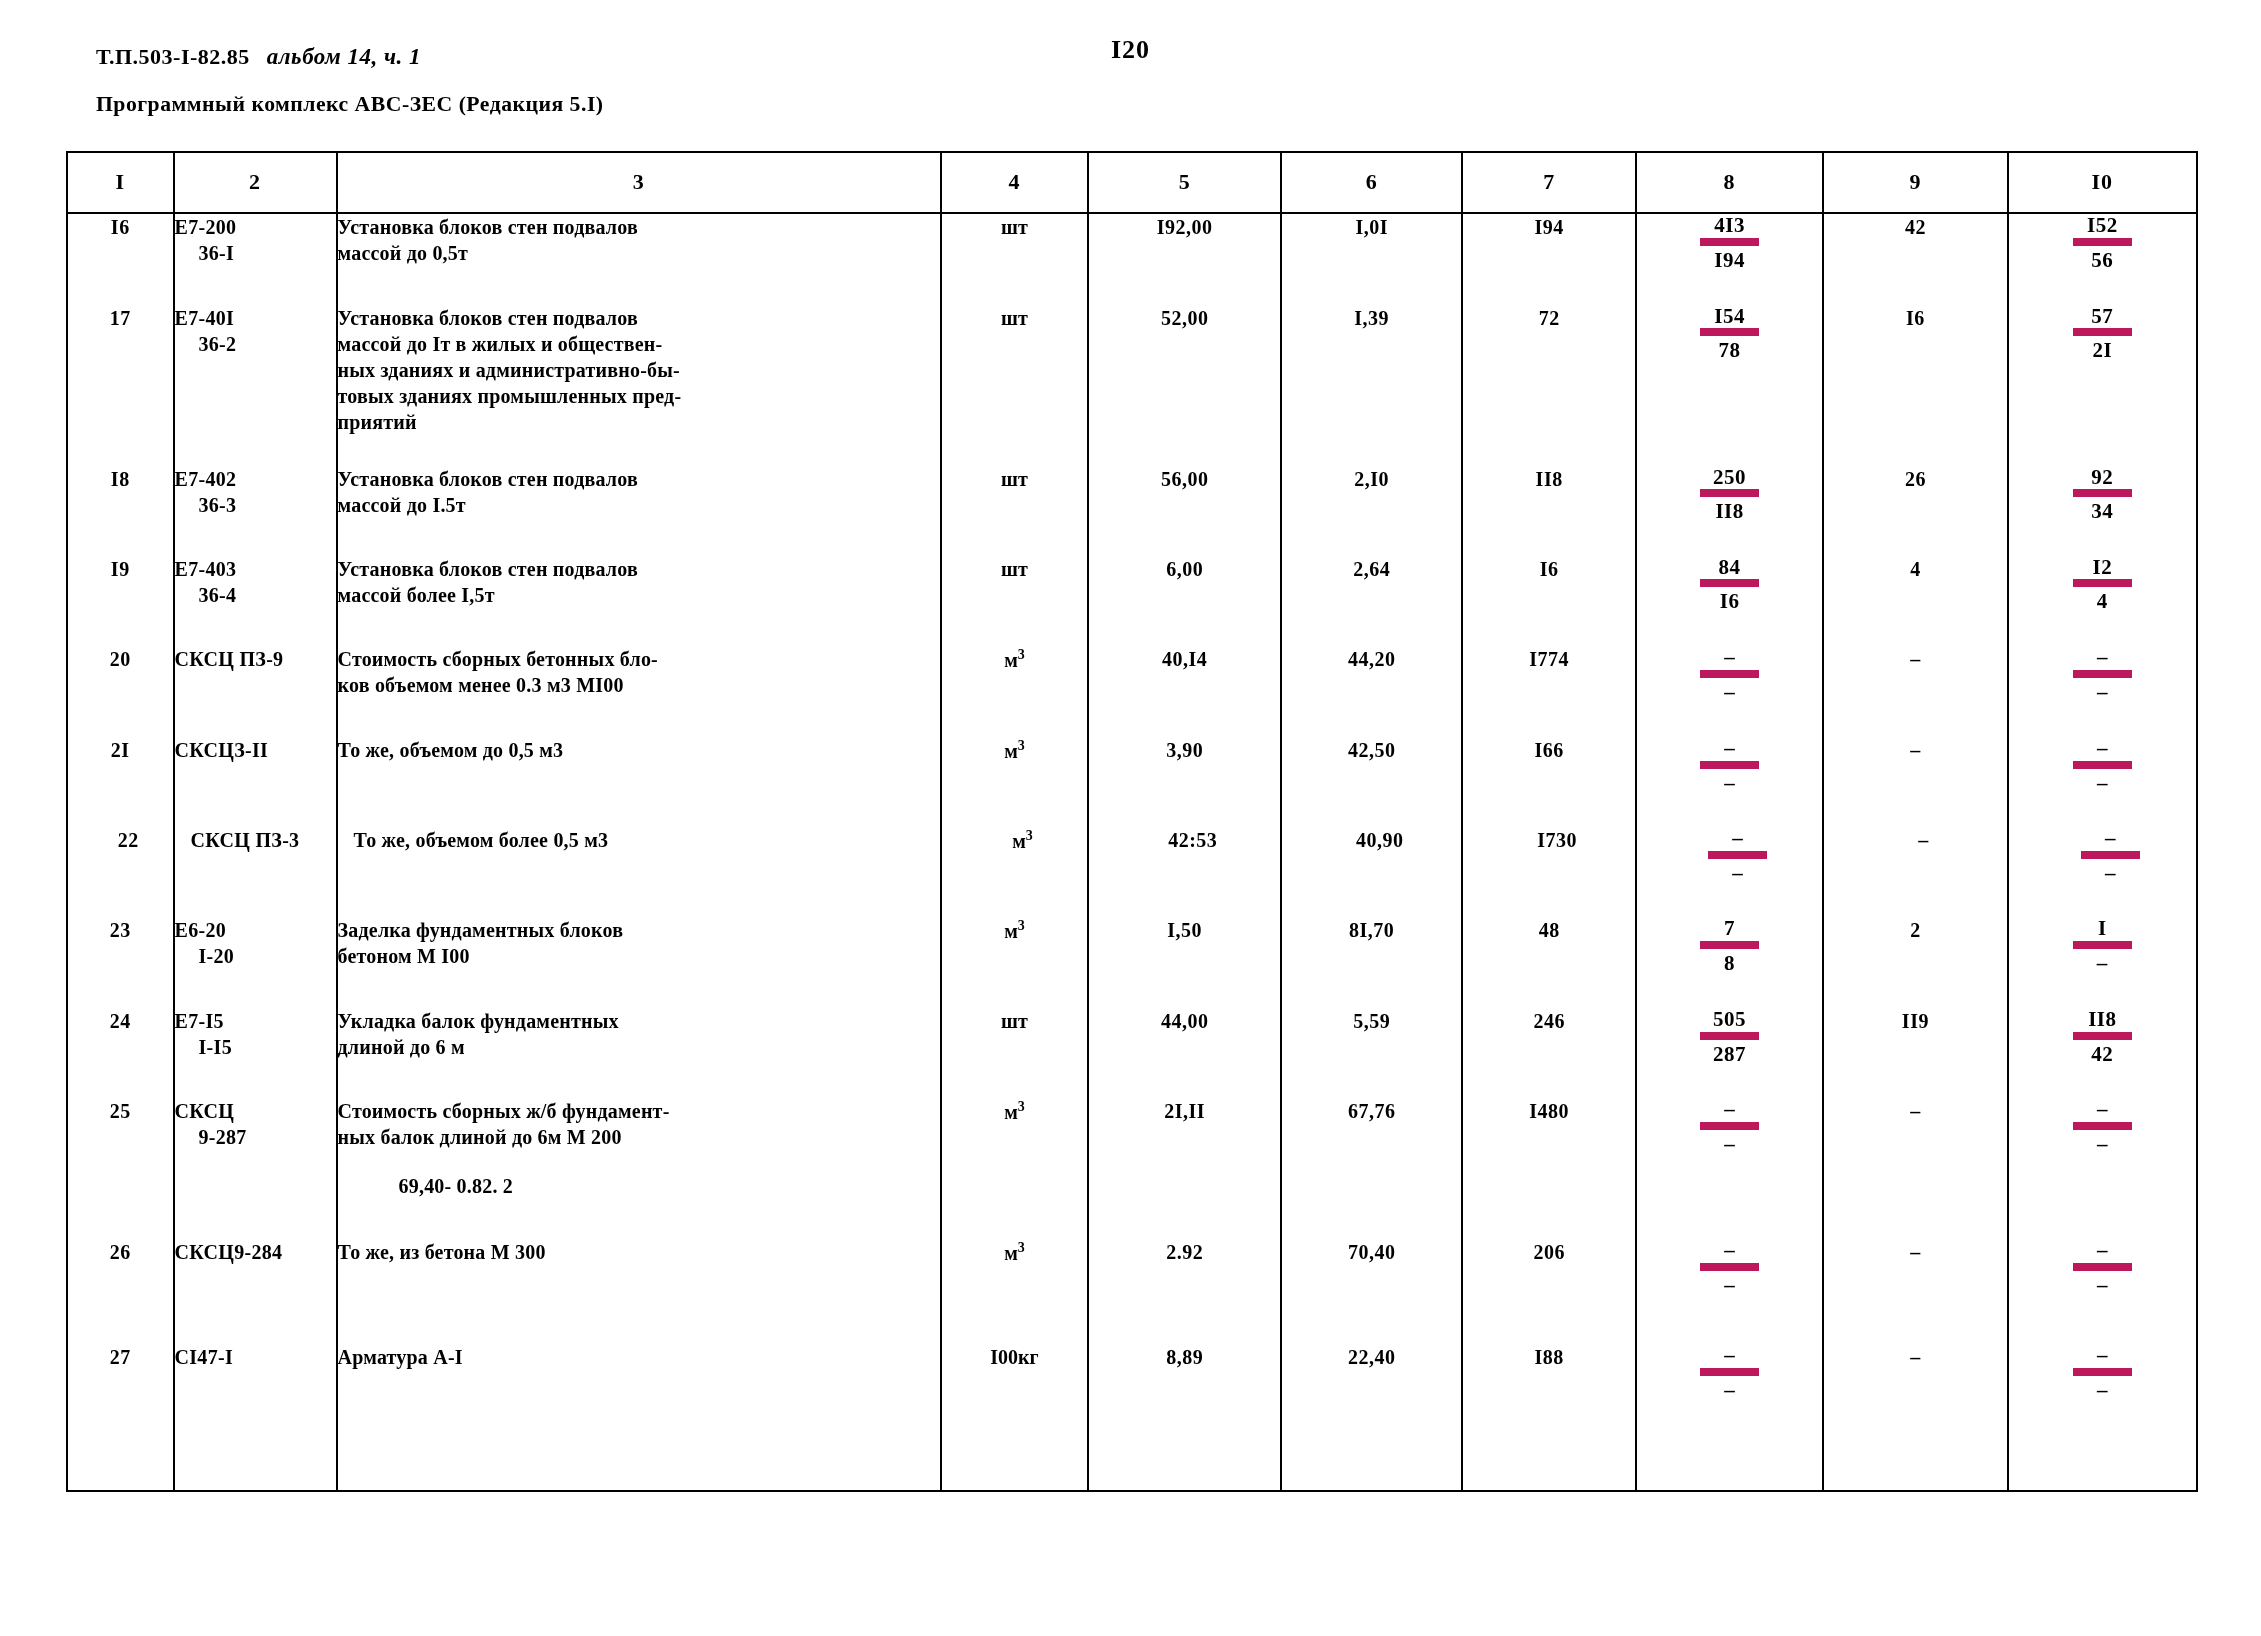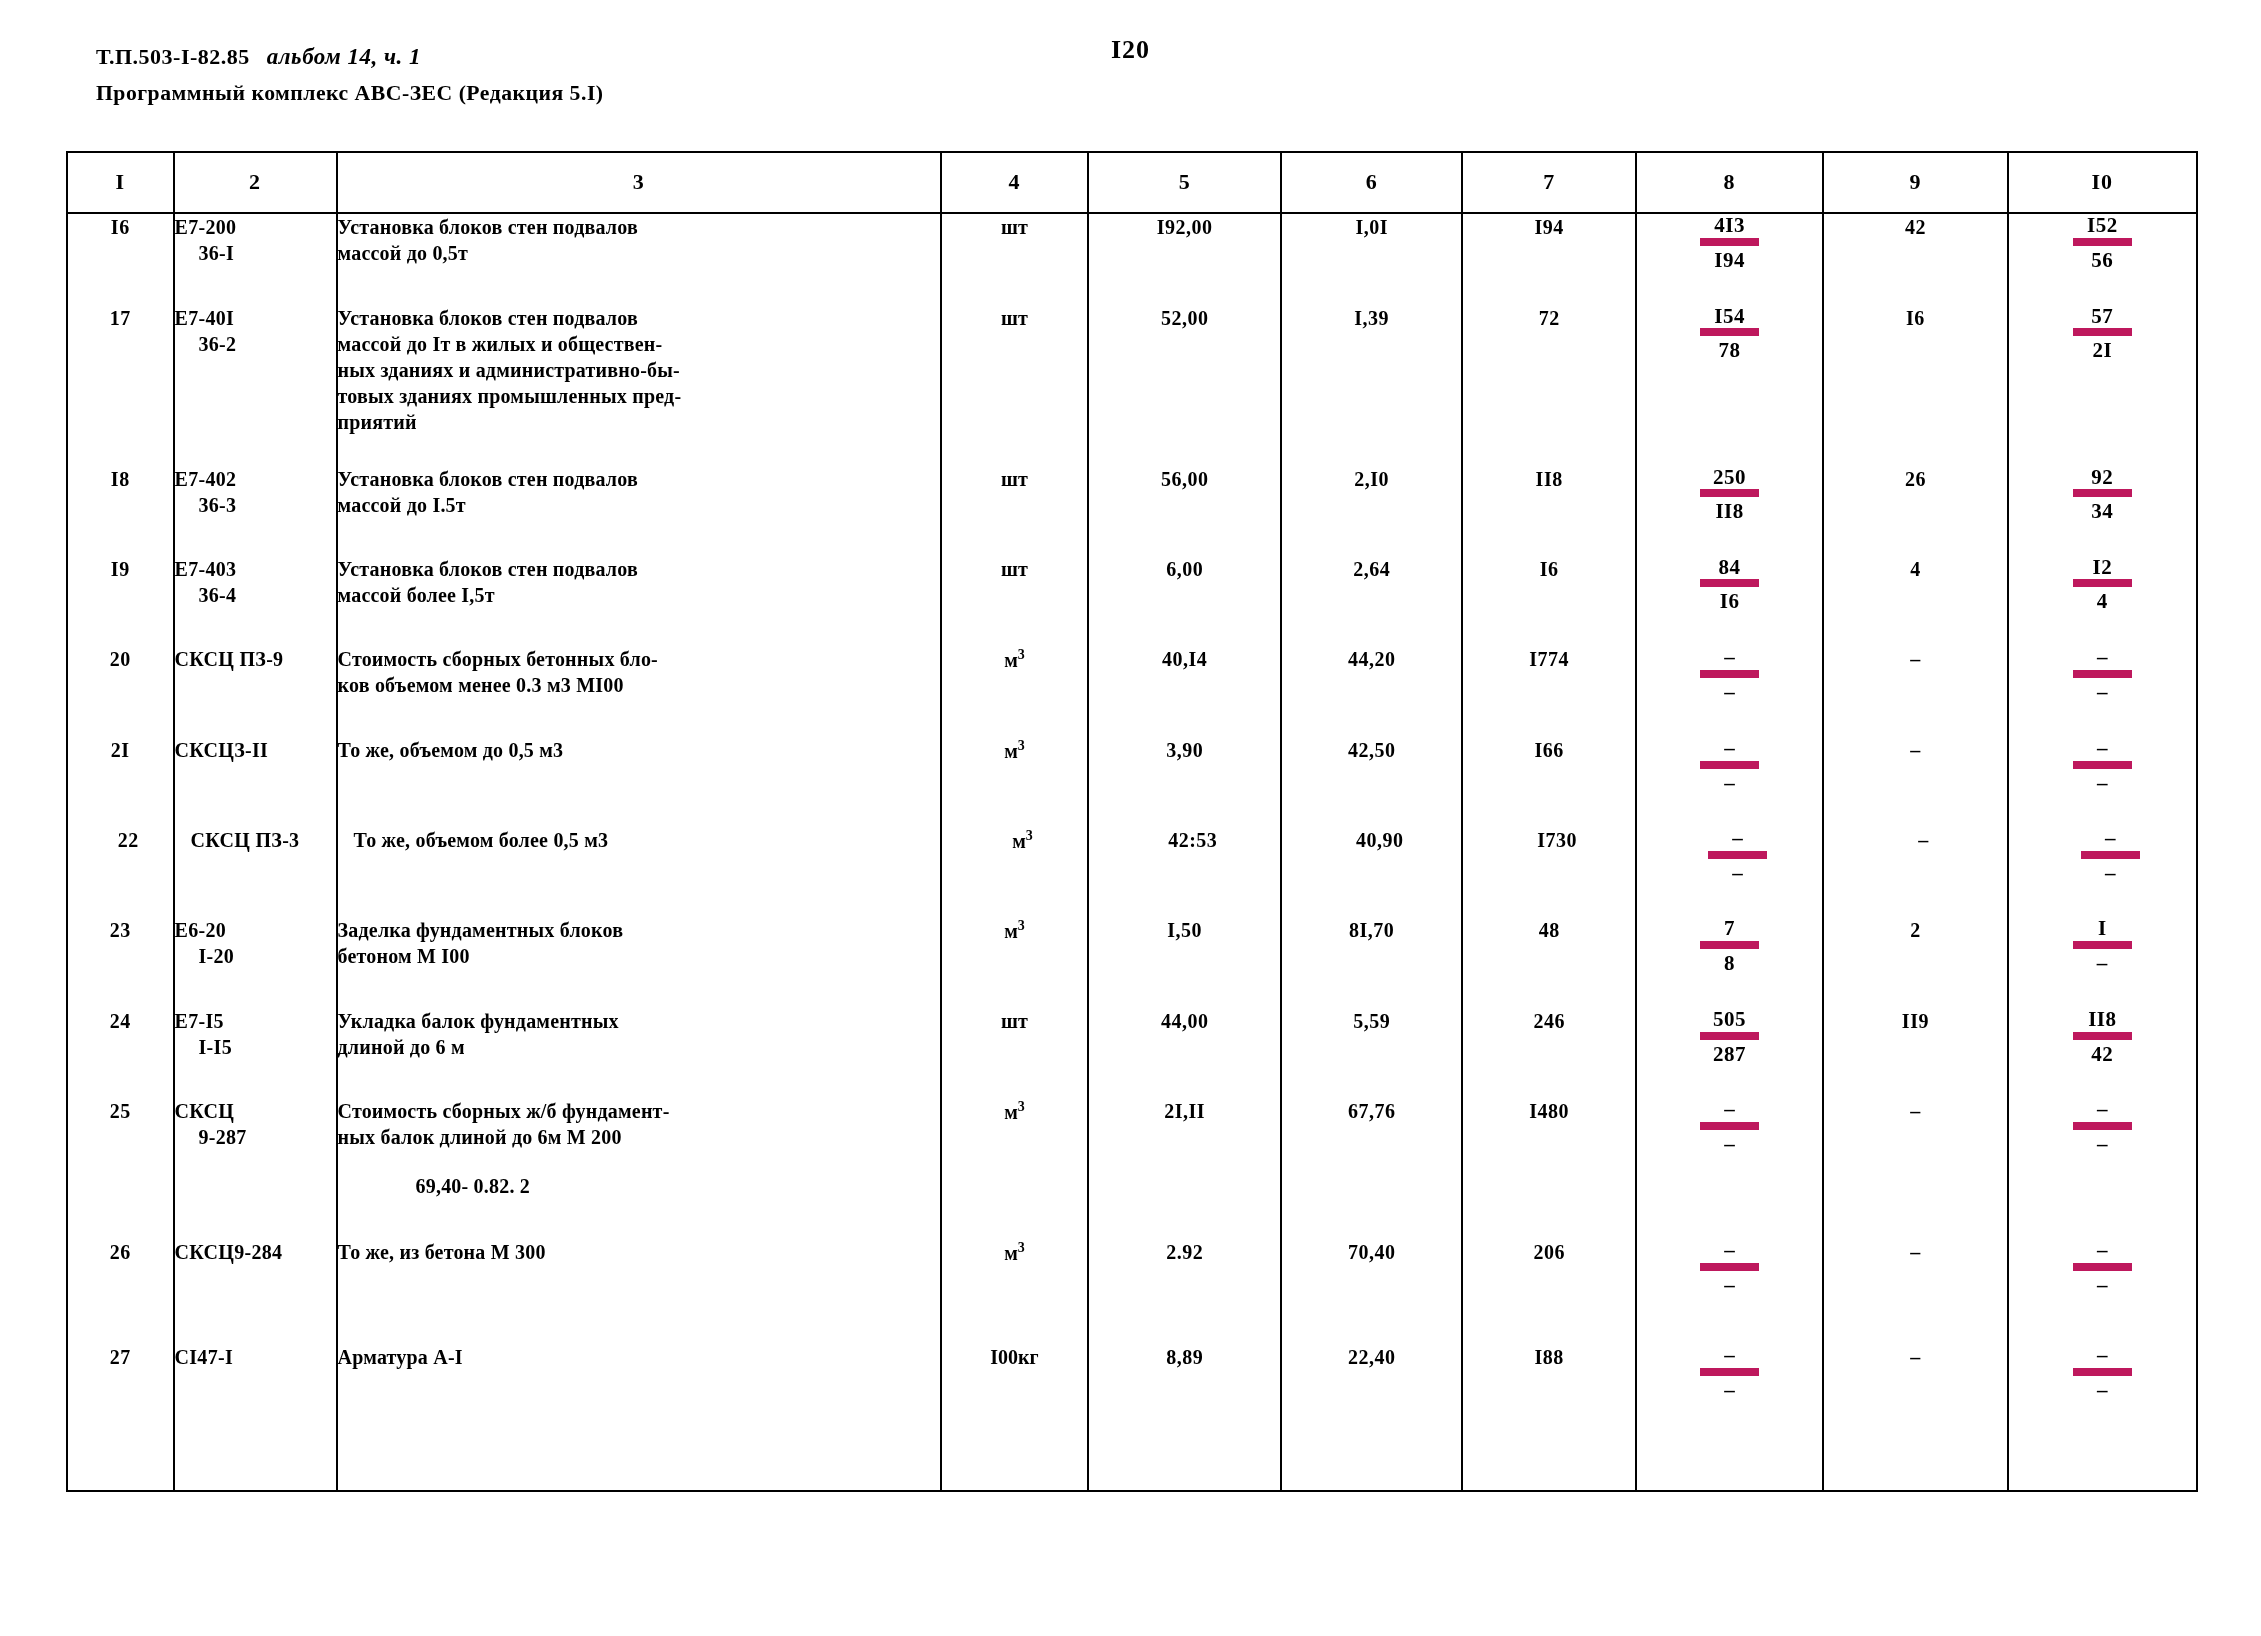--- a/index.html
+++ b/index.html
@@ -43,21 +43,21 @@
   .doc-code-line .album {
     font-family: "Liberation Serif", "DejaVu Serif", serif;
     font-style: italic;
     font-weight: 700;
     font-size: 23px;
     margin-left: 17px;
     letter-spacing: 0.5px;
   }
   .doc-sub-line {
     position: absolute;
-    top: 81px;
+    top: 92px;
     left: 96px;
     font-size: 21.7px;
     font-weight: 700;
     letter-spacing: 0.5px;
     white-space: nowrap;
   }
 
   
   .table-wrap {
     position: absolute;
@@ -124,21 +124,21 @@
   .desc {
     padding-left: 24px;
     padding-top: 13px;
     font-size: 20.7px;
     letter-spacing: 0.2px;
     white-space: pre-line;
   }
   .desc .extra {
     display: block;
     margin-top: 23px;
-    padding-left: 78px;
+    padding-left: 61px;
   }
   .unit {
     text-align: center;
     padding-top: 13px;
     font-size: 20.7px;
   }
   .unit sup { font-size: 14px; }
   .val {
     text-align: center;
     padding-top: 13px;

